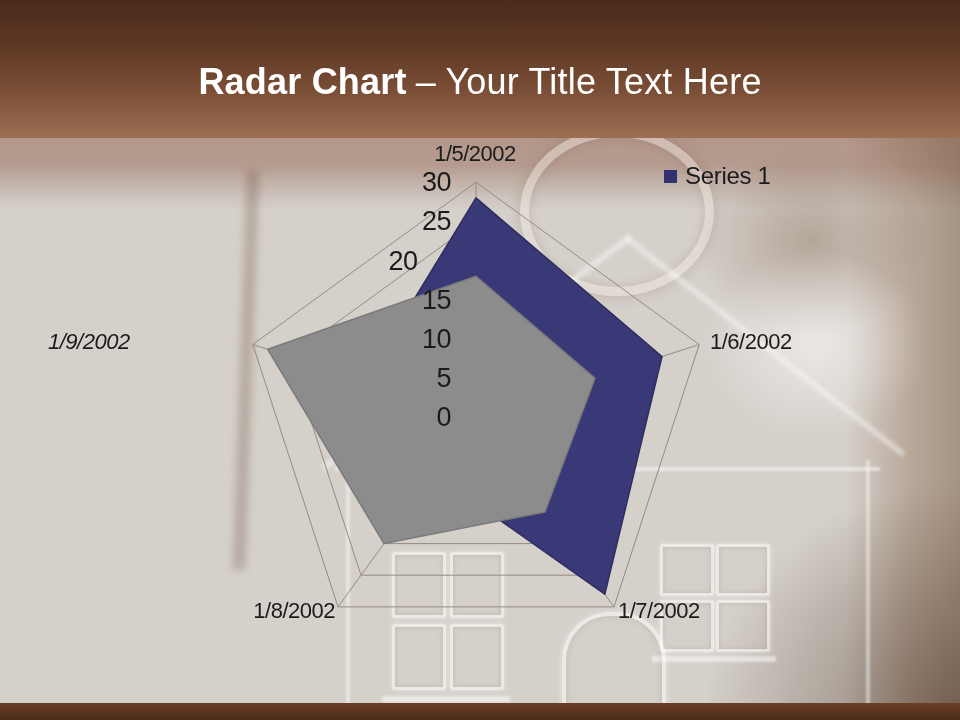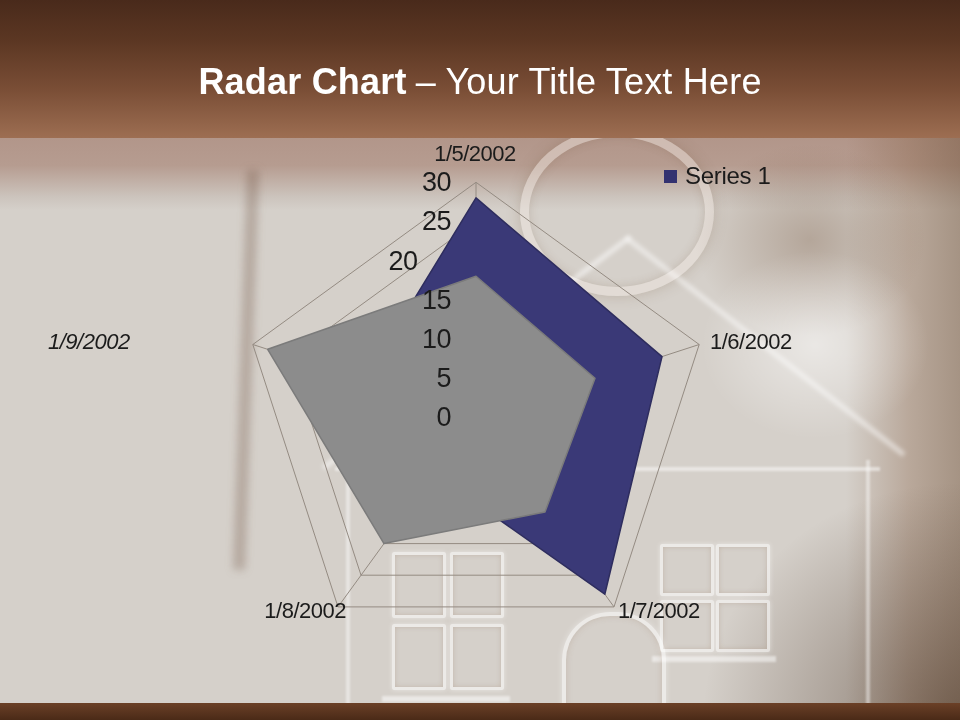--- a/index.html
+++ b/index.html
@@ -51,21 +51,21 @@
 
   
   #radar-svg{position:absolute;left:0;top:0;width:960px;height:720px;z-index:10;}
   .tick-label{position:absolute;left:355px;width:96px;text-align:right;z-index:20;
       font-size:27px;line-height:30px;color:#1b1b1b;letter-spacing:-.5px;}
   .cat{position:absolute;z-index:20;font-size:22px;line-height:26px;color:#1b1b1b;
       white-space:nowrap;letter-spacing:-.5px;}
   .cat-0{left:325px;top:141px;width:300px;text-align:center;}
   .cat-1{left:710px;top:329px;}
   .cat-2{left:618px;top:598px;}
-  .cat-3{left:146px;top:598px;width:200px;text-align:right;}
+  .cat-3{left:135px;top:598px;width:200px;text-align:right;}
   .cat-4{left:48px;top:329px;width:200px;text-align:left;font-style:italic;}
 
   
   #legend{position:absolute;left:664px;top:163px;z-index:20;}
   .legend-row{display:flex;align-items:center;height:26px;margin-bottom:8px;}
   .legend-swatch{width:13px;height:13px;margin-right:8px;flex:0 0 13px;}
   .legend-label{font-size:24px;color:#1b1b1b;letter-spacing:-.3px;white-space:nowrap;}
 </style>
 </head>
 <body>

